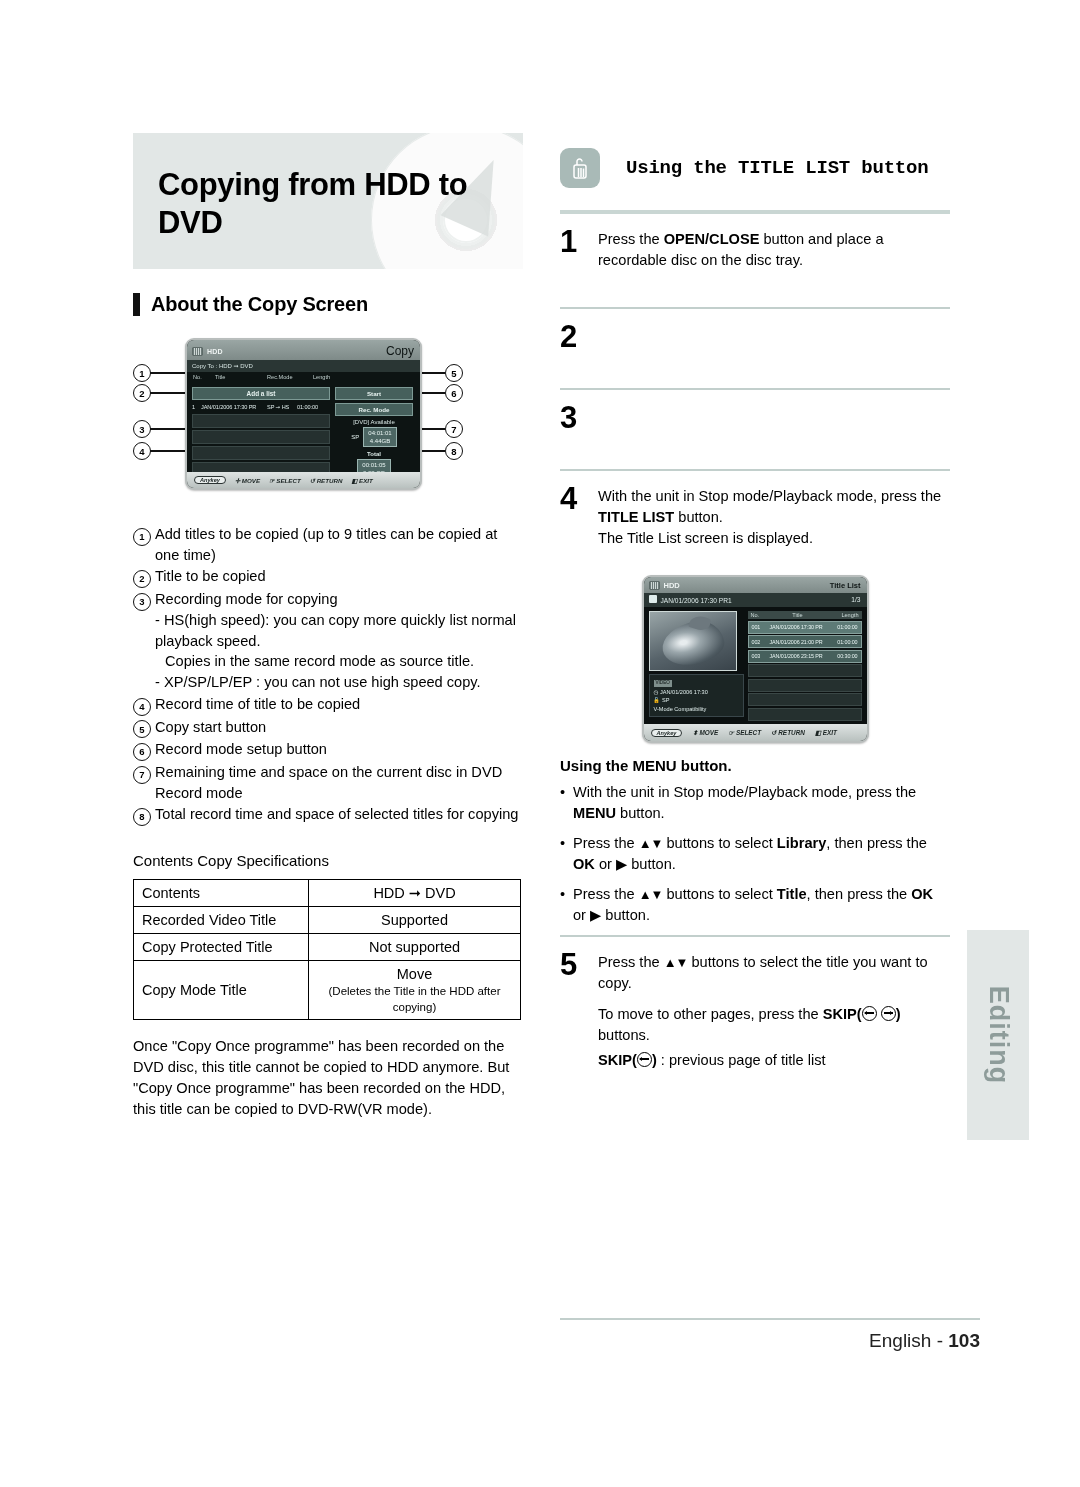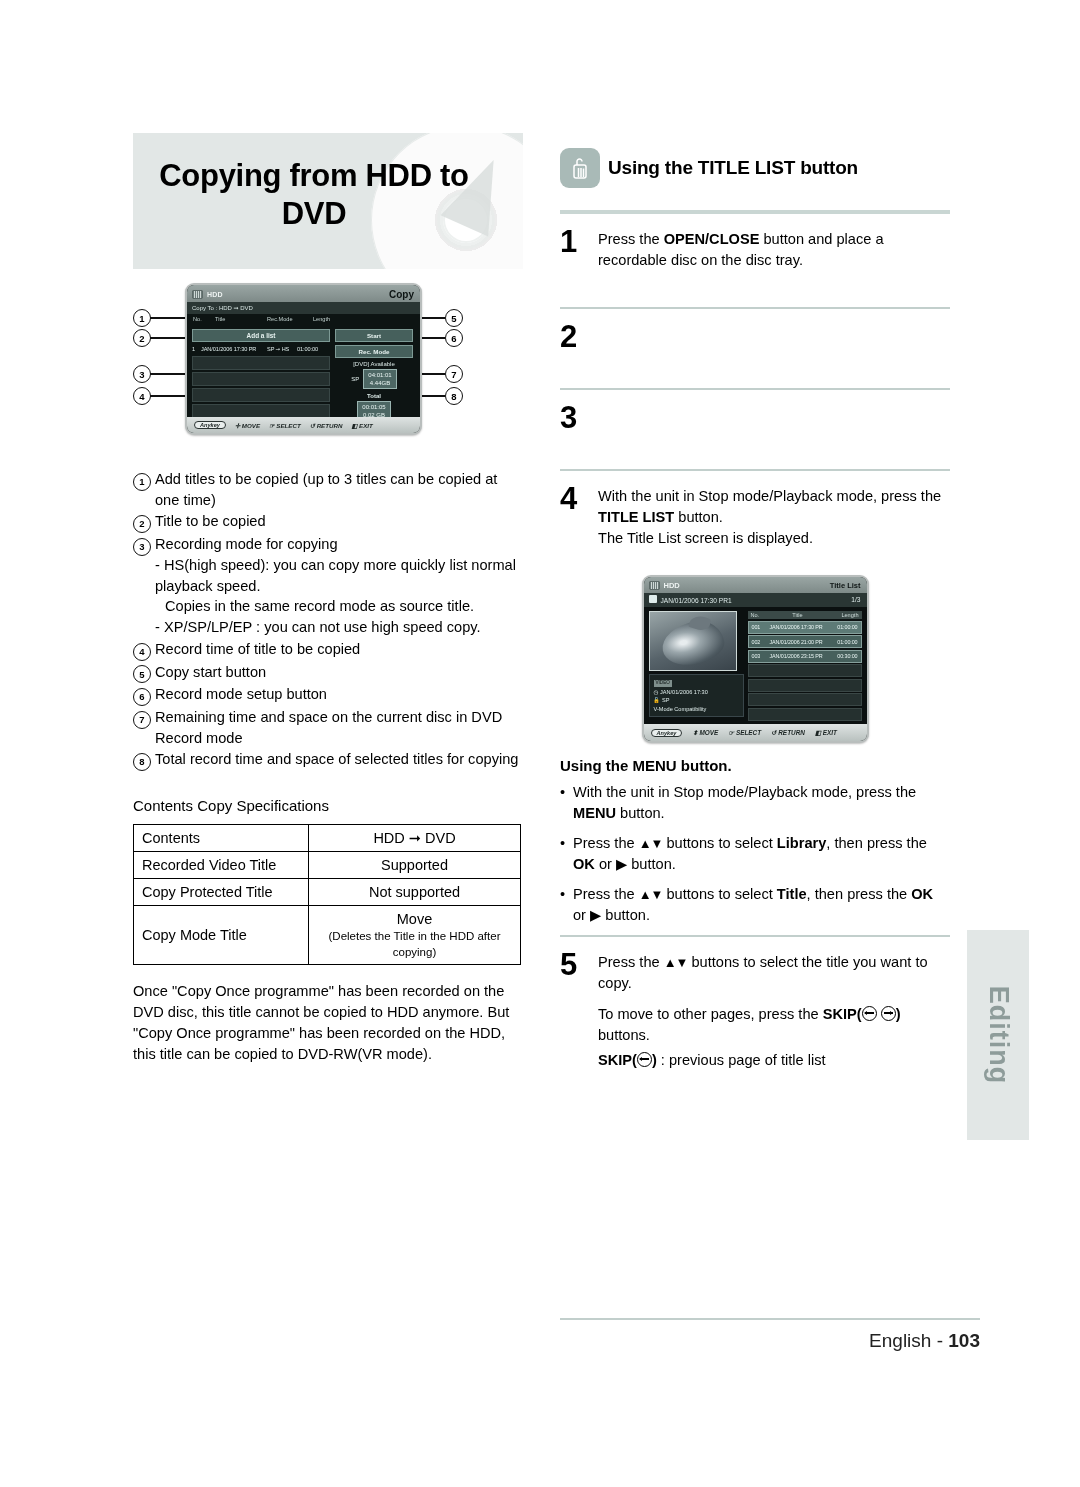--- a/index.html
+++ b/index.html
@@ -28,24 +28,23 @@
     content:""; position:absolute; left:50%; top:50%;
     width:46px; height:46px; margin:-23px 0 0 -23px; border-radius:50%;
     background:#ffffff; box-shadow:inset 0 0 0 2px #eef1f0, 0 0 0 6px rgba(232,236,235,.8);
   }
   .title-banner .wedge{
     position:absolute; right:18px; top:24px; width:0; height:0;
     border-left:26px solid transparent; border-right:26px solid transparent;
     border-bottom:72px solid #d9dedd; transform:rotate(24deg); opacity:.85;
   }
   .title-banner h1 {
-    position:relative; margin:0; padding:24px 0 0 16px;
+    position:relative; margin:9px; padding:24px 0 0 16px;
     font-size:31px; font-weight:bold; line-height:1.22; letter-spacing:-0.3px;
     width:330px;
-    text-align:center;
   }
 
   .sec-head { display:flex; align-items:center; margin:24px 0 14px 0; }
   .sec-head .bar { width:7px; height:23px; background:#111; margin-right:11px; }
   .sec-head h2 { margin:0; font-size:20px; font-weight:bold; letter-spacing:-0.2px; }
 
   
   .fig-copy { position:relative; width:390px; height:178px; margin:6px 0 0 0; }
 
   .osd {
@@ -55,21 +54,21 @@
     overflow:hidden; font-size:5.2px; color:#cfe0dd;
   }
   .osd-top { display:flex; align-items:center; justify-content:space-between;
              padding:4px 6px 2px 5px; background:#8a9694;
              background:linear-gradient(#9aa6a4,#7e8a88); }
   .osd-top .left { display:flex; align-items:center; gap:4px; }
   .hdd-chip { width:9px; height:7px; background:#cfd8d6; border:1px solid #5d6a68;
               display:inline-block; border-radius:1px;
               background-image:repeating-linear-gradient(90deg,#6c7a78 0 1px,#cfd8d6 1px 2px); }
   .osd-top .lbl { font-size:7px; font-weight:bold; color:#eef3f2; letter-spacing:.2px; }
-  .osd-top .right { font-size:10px; font-weight:bold; color:#0e1514; }
+  .osd-top .right { font-size:12px; font-weight:normal; color:#0e1514; }
   .osd-sub { padding:2px 6px 3px 5px; background:#2a3634; font-size:6px; color:#d4e2e0; }
   .osd-body { position:relative; height:104px; background:#0d1413; padding:0; }
   .colhdr { display:flex; padding:2px 4px 2px 6px; font-size:5.6px; color:#c3d2d0; }
   .colhdr span:nth-child(1){ width:22px; }
   .colhdr span:nth-child(2){ width:52px; }
   .colhdr span:nth-child(3){ width:46px; }
   .colhdr span:nth-child(4){ width:34px; }
   .osd-left { position:absolute; left:5px; top:15px; width:138px; }
   .addlist { height:11px; background:#46605c; border:1px solid #7d9a95;
              display:flex; align-items:center; justify-content:center;
@@ -111,21 +110,21 @@
   table.spec td { border:1.4px solid #000; padding:5px 8px; }
   table.spec td.k { width:158px; }
   table.spec td.v { text-align:center; }
   table.spec .small { font-size:11.5px; }
 
   .note { margin-top:16px; font-size:14.6px; line-height:1.44; }
 
   
   .col-right { position:absolute; left:560px; top:148px; width:390px; }
 
-  .rhead { display:flex; align-items:center; gap:8px; }
+  .rhead { display:flex; align-items:center; gap:26px;font-family:Liberation Mono, monospace; }
   .rhead .icon { width:40px; height:40px; border-radius:9px; background:#a9bab7;
                  display:flex; align-items:center; justify-content:center; }
   .rhead h3 { margin:0; font-size:19px; font-weight:bold; letter-spacing:-0.2px; }
 
   .hr { height:4px; background:#c9d6d3; margin:22px 0 0 0; }
   .hr.thin { height:2px; background:#c2cfcc; }
 
   .step { display:flex; gap:14px; padding:12px 0 14px 0; }
   .step .n { font-size:31px; font-weight:bold; line-height:1; width:24px; flex:0 0 24px; }
   .step .t { font-size:14.6px; line-height:1.44; padding-top:3px; }
@@ -201,20 +200,24 @@
 <div class="page">
 
   <div class="col-left">
 
     <div class="title-banner">
       <div class="disc"></div>
       <div class="wedge"></div>
       <h1>Copying from HDD to DVD</h1>
     </div>
 
+    <div class="sec-head">
+      <div class="bar"></div>
+      <h2>About the Copy Screen</h2>
+    </div>
 
     <div class="fig-copy">
 
       <div class="marker" style="left:0px;top:34px;"><span class="circ">1</span></div>
       <div class="marker" style="left:0px;top:54px;"><span class="circ">2</span></div>
       <div class="marker" style="left:0px;top:90px;"><span class="circ">3</span></div>
       <div class="marker" style="left:0px;top:112px;"><span class="circ">4</span></div>
       <div class="lead" style="left:17px;top:42px;width:40px;"></div>
       <div class="lead" style="left:17px;top:62px;width:40px;"></div>
       <div class="lead" style="left:17px;top:98px;width:40px;"></div>
@@ -287,21 +290,21 @@
           <span>☞&nbsp;<span>SELECT</span></span>
           <span>↺&nbsp;<span>RETURN</span></span>
           <span>◧&nbsp;<span>EXIT</span></span>
         </div>
       </div>
     </div>
 
     <div class="numlist">
       <div class="row">
           <div class="nm"><span class="circ">1</span></div>
-          <div class="tx">Add titles to be copied (up to 3 titles can be copied at one time)</div>
+          <div class="tx">Add titles to be copied (up to 9 titles can be copied at one time)</div>
         </div>
       <div class="row">
           <div class="nm"><span class="circ">2</span></div>
           <div class="tx">Title to be copied</div>
         </div>
       <div class="row">
           <div class="nm"><span class="circ">3</span></div>
         <div class="tx">
           <div>Recording mode for copying</div>
           <div>- HS(high speed): you can copy more quickly list normal playback speed.</div>

